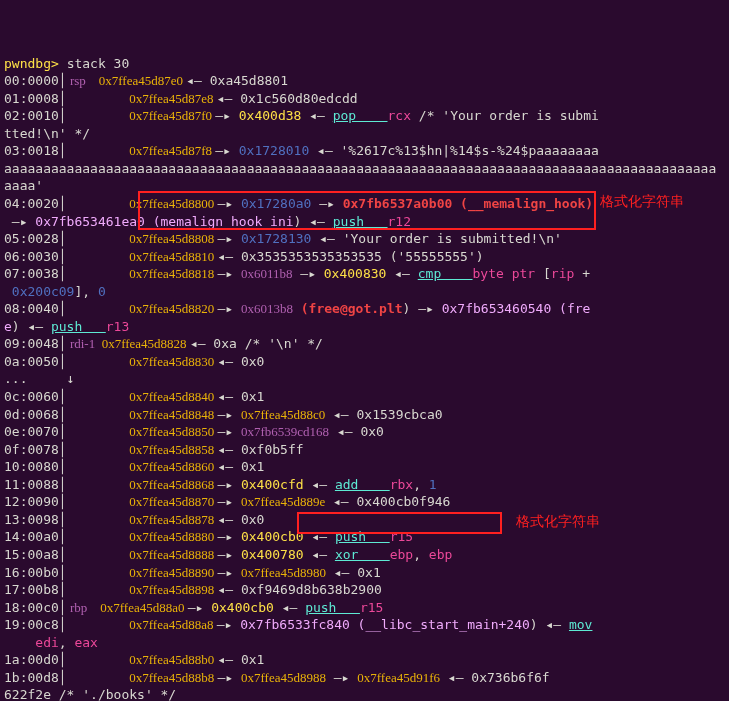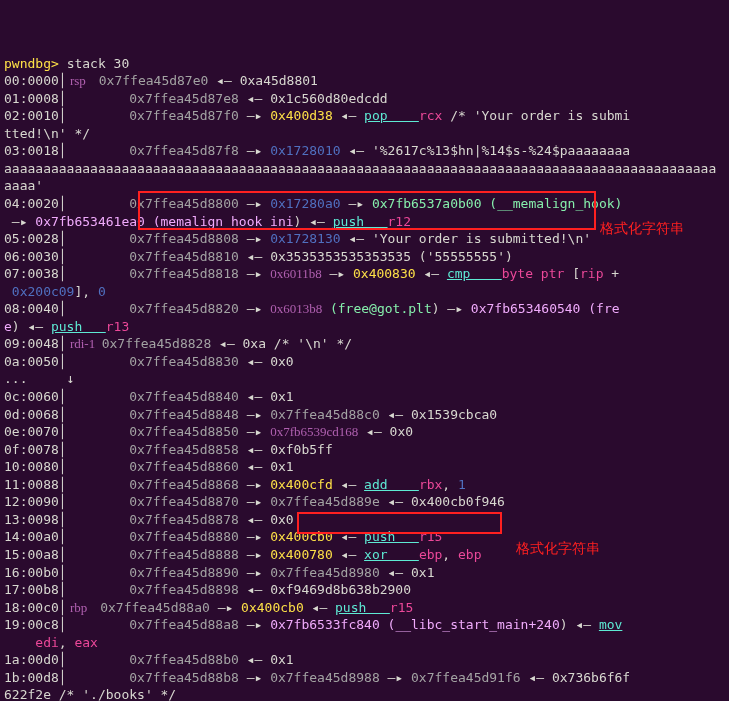--- a/index.html
+++ b/index.html
@@ -13,39 +13,38 @@
     width: 729px;
     overflow: hidden;
     white-space: pre;
   }
   .term {
     padding: 2px 0 2px 4px;
     position: relative;
   }
   .red { color: #fde047; }
   .darkred { color: #f0abfc; }
-  .yellow { color: #a3a3a3; }
+  .yellow { color: #eab308; font-family: Liberation Serif, serif; }
   .green { color: #5eead4; text-decoration: underline; }
   .cyan { color: #ec4899; }
   .blue { color: #5070c0; text-align: right; }
   .magenta { color: #b060b0; font-family: Liberation Serif, serif; }
   .white { color: #d8d8d0; }
-  .dim { color: #86efac; }
+  .dim { color: #ef4444; font-weight: bold; }
   .box {
     position:absolute;
     border:2px solid #ff2020;
     pointer-events:none;
   }
   .anno {
     position:absolute;
     color:#ff2020;
-    font-family: Liberation Serif, serif;
+    font-family: Liberation Sans, sans-serif;
     font-size:14px;
     pointer-events:none;
-    margin-top:28px;
   }
 </style>
 </head>
 <body>
 
 
 <div class="term" id="term"><div><span class="red">pwndbg&gt; </span><span class="white">stack 30</span></div><div><span class="white">00:0000</span><span class="white">│</span><span class="magenta"> rsp    </span><span class="yellow">0x7ffea45d87e0 </span><span class="white">◂— </span><span class="white">0xa45d8801</span></div><div><span class="white">01:0008</span><span class="white">│</span><span class="white">        </span><span class="yellow">0x7ffea45d87e8 </span><span class="white">◂— </span><span class="white">0x1c560d80edcdd</span></div><div><span class="white">02:0010</span><span class="white">│</span><span class="white">        </span><span class="yellow">0x7ffea45d87f0 </span><span class="white">—▸ </span><span class="red">0x400d38</span><span class="white"> ◂— </span><span class="green">pop    </span><span class="cyan">rcx</span><span class="white"> /* 'Your order is submi</span></div><div><span class="white">tted!\n' */</span></div><div><span class="white">03:0018</span><span class="white">│</span><span class="white">        </span><span class="yellow">0x7ffea45d87f8 </span><span class="white">—▸ </span><span class="blue">0x1728010</span><span class="white"> ◂— </span><span class="white">'%2617c%13$hn|%14$s-%24$paaaaaaaa</span></div><div><span class="white">aaaaaaaaaaaaaaaaaaaaaaaaaaaaaaaaaaaaaaaaaaaaaaaaaaaaaaaaaaaaaaaaaaaaaaaaaaaaaaaaaaaaaaaaaaa
 aaaa'</span></div><div><span class="white">04:0020</span><span class="white">│</span><span class="white">        </span><span class="yellow">0x7ffea45d8800 </span><span class="white">—▸ </span><span class="blue">0x17280a0</span><span class="white"> —▸ </span><span class="dim">0x7fb6537a0b00</span><span class="dim"> (</span><span class="dim">__memalign_hook</span><span class="dim">)</span></div><div><span class="white"> —▸ </span><span class="darkred">0x7fb653461ea0</span><span class="darkred"> (</span><span class="darkred">memalign_hook_ini</span><span class="white">) ◂— </span><span class="green">push   </span><span class="cyan">r12</span></div><div><span class="white">05:0028</span><span class="white">│</span><span class="white">        </span><span class="yellow">0x7ffea45d8808 </span><span class="white">—▸ </span><span class="blue">0x1728130</span><span class="white"> ◂— </span><span class="white">'Your order is submitted!\n'</span></div><div><span class="white">06:0030</span><span class="white">│</span><span class="white">        </span><span class="yellow">0x7ffea45d8810 </span><span class="white">◂— </span><span class="white">0x3535353535353535</span><span class="white"> (</span><span class="white">'55555555'</span><span class="white">)</span></div><div><span class="white">07:0038</span><span class="white">│</span><span class="white">        </span><span class="yellow">0x7ffea45d8818 </span><span class="white">—▸ </span><span class="magenta">0x6011b8</span><span class="white"> —▸ </span><span class="red">0x400830</span><span class="white"> ◂— </span><span class="green">cmp    </span><span class="cyan">byte ptr </span><span class="white">[</span><span class="cyan">rip </span><span class="white">+</span></div><div><span class="blue"> 0x200c09</span><span class="white">], </span><span class="blue">0</span></div><div><span class="white">08:0040</span><span class="white">│</span><span class="white">        </span><span class="yellow">0x7ffea45d8820 </span><span class="white">—▸ </span><span class="magenta">0x6013b8</span><span class="dim"> (</span><span class="dim">free@got.plt</span><span class="white">) —▸ </span><span class="darkred">0x7fb653460540</span><span class="darkred"> (</span><span class="darkred">fre</span></div><div><span class="darkred">e</span><span class="white">) ◂— </span><span class="green">push   </span><span class="cyan">r13</span></div><div><span class="white">09:0048</span><span class="white">│</span><span class="magenta"> rdi-1  </span><span class="yellow">0x7ffea45d8828 </span><span class="white">◂— </span><span class="white">0xa</span><span class="white"> /* '\n' */</span></div><div><span class="white">0a:0050</span><span class="white">│</span><span class="white">        </span><span class="yellow">0x7ffea45d8830 </span><span class="white">◂— </span><span class="white">0x0</span></div><div><span class="white">...     </span><span class="white">↓</span></div><div><span class="white">0c:0060</span><span class="white">│</span><span class="white">        </span><span class="yellow">0x7ffea45d8840 </span><span class="white">◂— </span><span class="white">0x1</span></div><div><span class="white">0d:0068</span><span class="white">│</span><span class="white">        </span><span class="yellow">0x7ffea45d8848 </span><span class="white">—▸ </span><span class="yellow">0x7ffea45d88c0</span><span class="white"> ◂— </span><span class="white">0x1539cbca0</span></div><div><span class="white">0e:0070</span><span class="white">│</span><span class="white">        </span><span class="yellow">0x7ffea45d8850 </span><span class="white">—▸ </span><span class="magenta">0x7fb6539cd168</span><span class="white"> ◂— </span><span class="white">0x0</span></div><div><span class="white">0f:0078</span><span class="white">│</span><span class="white">        </span><span class="yellow">0x7ffea45d8858 </span><span class="white">◂— </span><span class="white">0xf0b5ff</span></div><div><span class="white">10:0080</span><span class="white">│</span><span class="white">        </span><span class="yellow">0x7ffea45d8860 </span><span class="white">◂— </span><span class="white">0x1</span></div><div><span class="white">11:0088</span><span class="white">│</span><span class="white">        </span><span class="yellow">0x7ffea45d8868 </span><span class="white">—▸ </span><span class="red">0x400cfd</span><span class="white"> ◂— </span><span class="green">add    </span><span class="cyan">rbx</span><span class="white">, </span><span class="blue">1</span></div><div><span class="white">12:0090</span><span class="white">│</span><span class="white">        </span><span class="yellow">0x7ffea45d8870 </span><span class="white">—▸ </span><span class="yellow">0x7ffea45d889e</span><span class="white"> ◂— </span><span class="white">0x400cb0f946</span></div><div><span class="white">13:0098</span><span class="white">│</span><span class="white">        </span><span class="yellow">0x7ffea45d8878 </span><span class="white">◂— </span><span class="white">0x0</span></div><div><span class="white">14:00a0</span><span class="white">│</span><span class="white">        </span><span class="yellow">0x7ffea45d8880 </span><span class="white">—▸ </span><span class="red">0x400cb0</span><span class="white"> ◂— </span><span class="green">push   </span><span class="cyan">r15</span></div><div><span class="white">15:00a8</span><span class="white">│</span><span class="white">        </span><span class="yellow">0x7ffea45d8888 </span><span class="white">—▸ </span><span class="red">0x400780</span><span class="white"> ◂— </span><span class="green">xor    </span><span class="cyan">ebp</span><span class="white">, </span><span class="cyan">ebp</span></div><div><span class="white">16:00b0</span><span class="white">│</span><span class="white">        </span><span class="yellow">0x7ffea45d8890 </span><span class="white">—▸ </span><span class="yellow">0x7ffea45d8980</span><span class="white"> ◂— </span><span class="white">0x1</span></div><div><span class="white">17:00b8</span><span class="white">│</span><span class="white">        </span><span class="yellow">0x7ffea45d8898 </span><span class="white">◂— </span><span class="white">0xf9469d8b638b2900</span></div><div><span class="white">18:00c0</span><span class="white">│</span><span class="magenta"> rbp    </span><span class="yellow">0x7ffea45d88a0 </span><span class="white">—▸ </span><span class="red">0x400cb0</span><span class="white"> ◂— </span><span class="green">push   </span><span class="cyan">r15</span></div><div><span class="white">19:00c8</span><span class="white">│</span><span class="white">        </span><span class="yellow">0x7ffea45d88a8 </span><span class="white">—▸ </span><span class="darkred">0x7fb6533fc840</span><span class="darkred"> (</span><span class="darkred">__libc_start_main+240</span><span class="white">) ◂— </span><span class="green">mov</span></div><div><span class="cyan">    edi</span><span class="white">, </span><span class="cyan">eax</span></div><div><span class="white">1a:00d0</span><span class="white">│</span><span class="white">        </span><span class="yellow">0x7ffea45d88b0 </span><span class="white">◂— </span><span class="white">0x1</span></div><div><span class="white">1b:00d8</span><span class="white">│</span><span class="white">        </span><span class="yellow">0x7ffea45d88b8 </span><span class="white">—▸ </span><span class="yellow">0x7ffea45d8988</span><span class="white"> —▸ </span><span class="yellow">0x7ffea45d91f6</span><span class="white"> ◂— </span><span class="white">0x736b6f6f</span></div><div><span class="white">622f2e /* './books' */</span></div></div>
 
 

